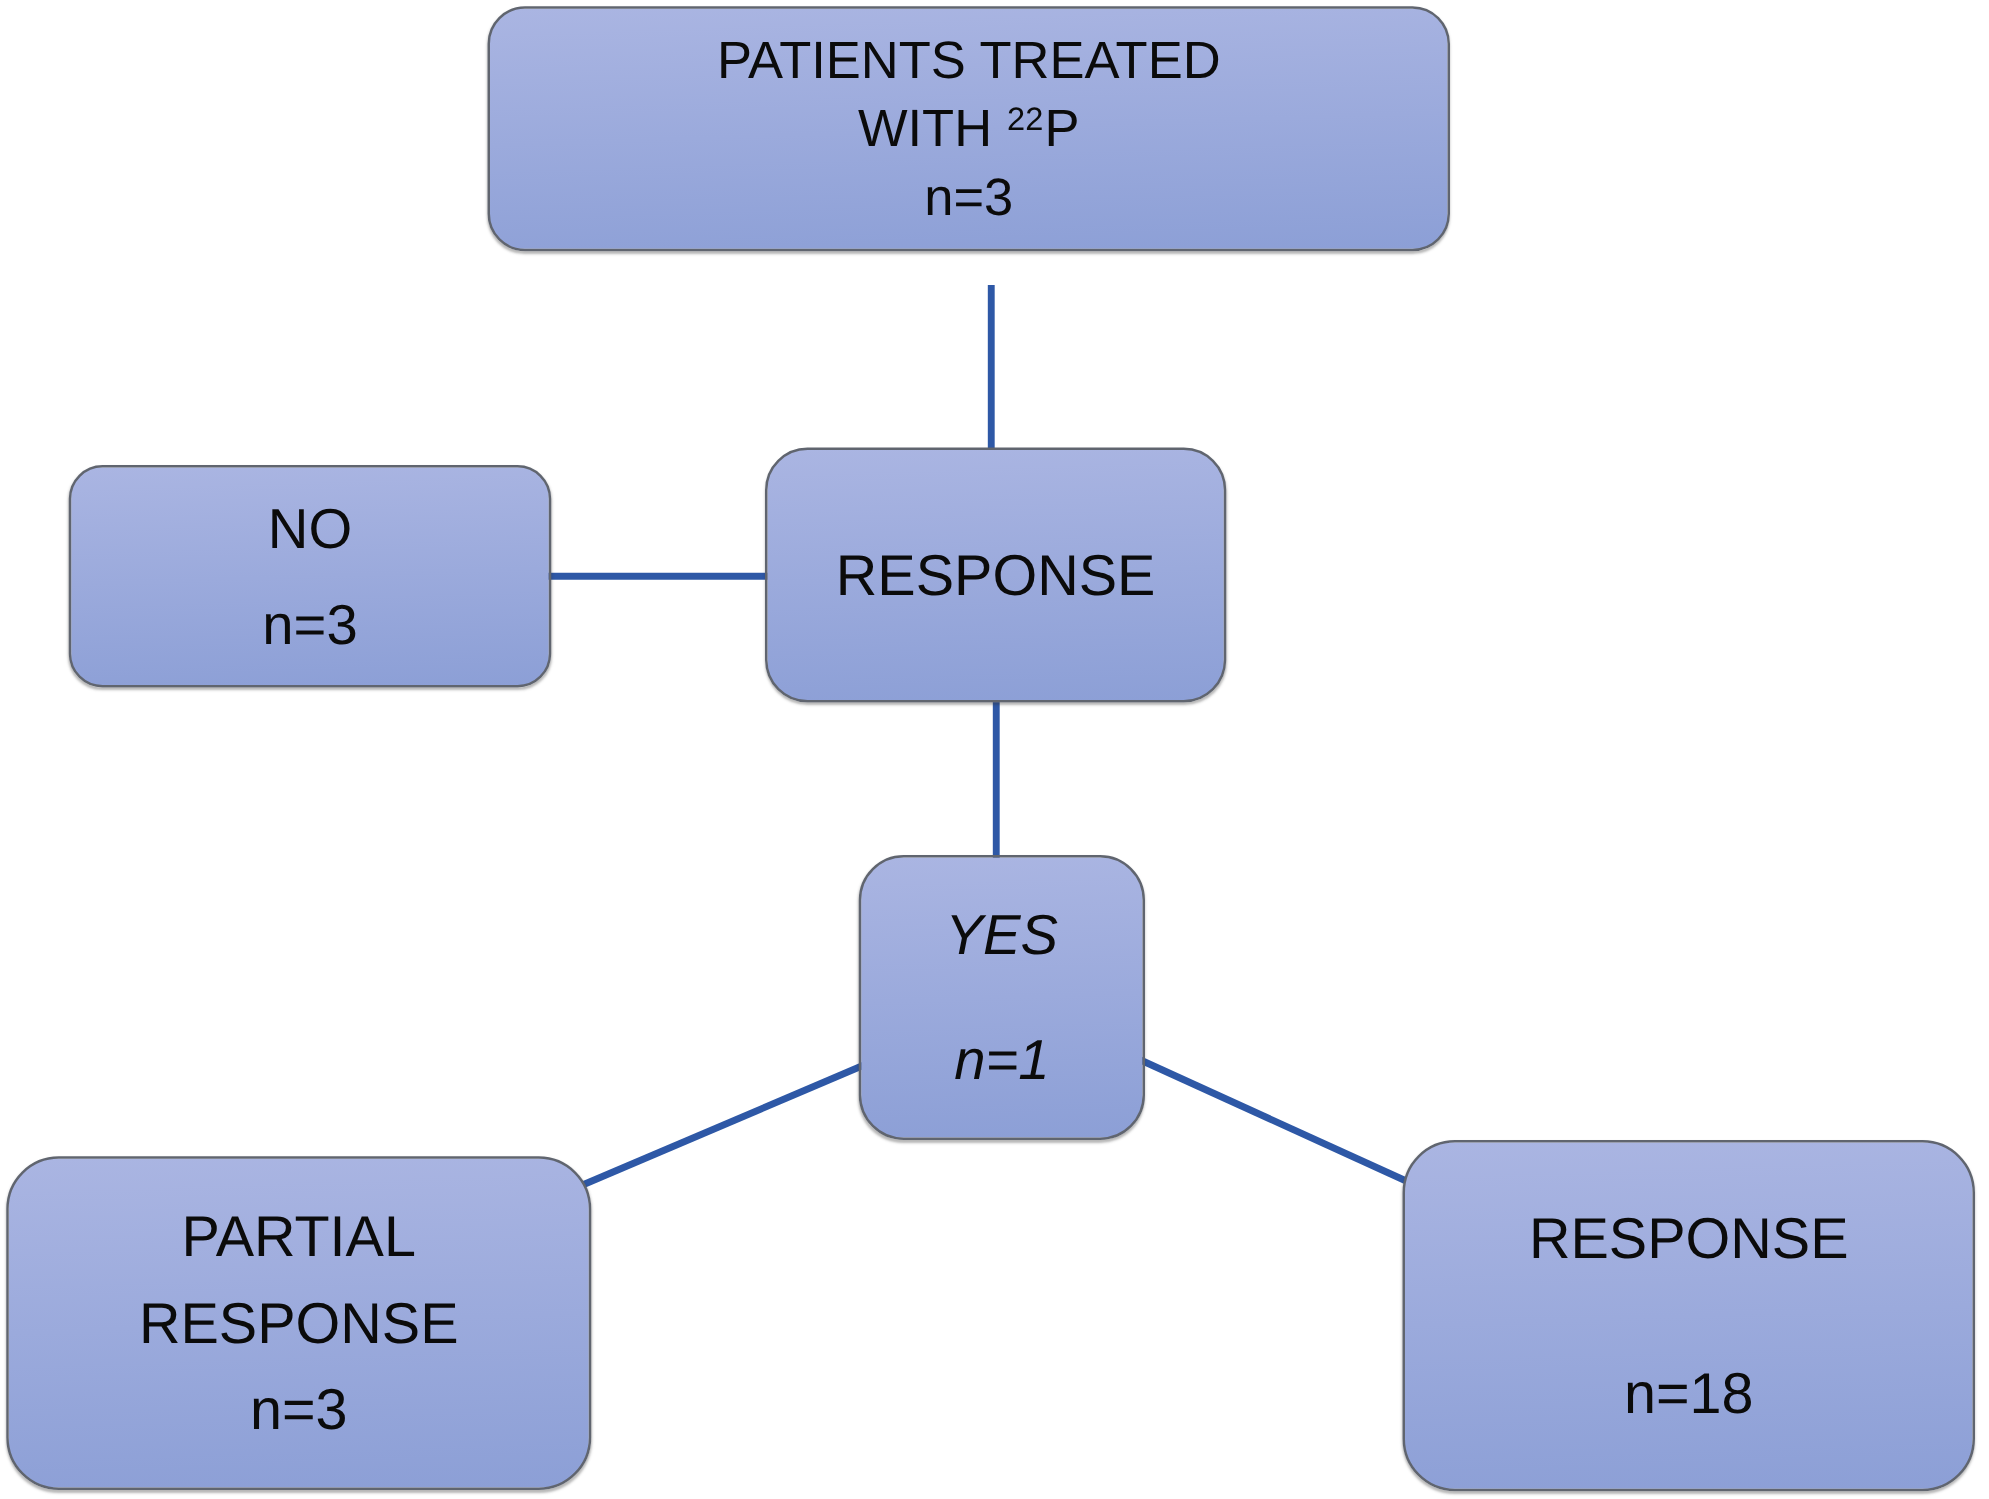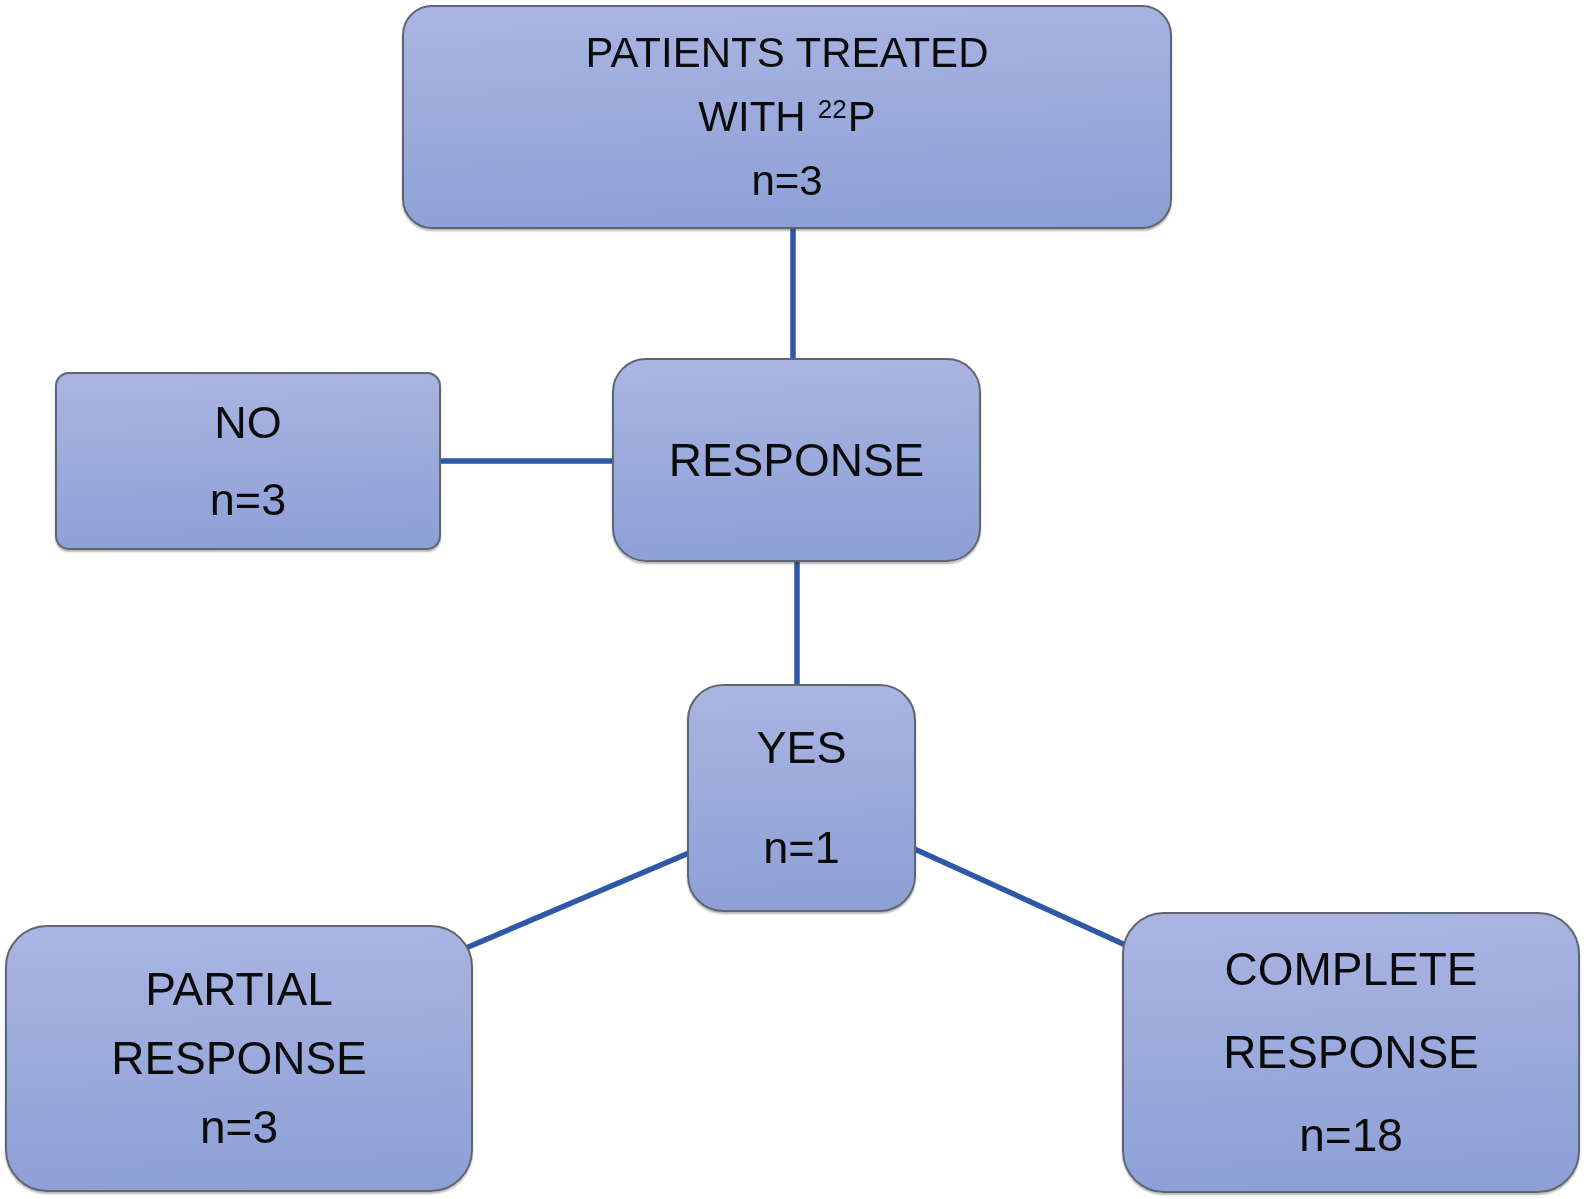--- a/index.html
+++ b/index.html
@@ -43,24 +43,24 @@
     border: 2px solid var(--nodeBorder);
     box-shadow: 0 2px 2px rgba(50,50,50,0.35);
     color: var(--text);
     text-align: center;
   }
   .node .line {
     white-space: nowrap;
     line-height: 1.1;
   }
 
-  .node-patients  { left: 390px;  top: 5px;    width: 770px; height: 224px; border-radius: 30px; font-size: 42px; padding: 14px 0; margin-left: 12px; }
-  .node-no        { left: 55px;   top: 372px;  width: 386px; height: 178px; border-radius: 14px; font-size: 45px; padding: 10px 0; align-items: center; }
+  .node-patients  { left: 390px;  top: 5px;    width: 770px; height: 196px; border-radius: 30px; font-size: 42px; padding: 14px 0; }
+  .node-no        { left: 55px;   top: 372px;  width: 386px; height: 178px; border-radius: 27px; font-size: 45px; padding: 10px 0; align-items: center; }
   .node-response  { left: 612px;  top: 358px;  width: 369px; height: 204px; border-radius: 34px; font-size: 46px; }
-  .node-yes       { left: 687px;  top: 684px;  width: 229px; height: 228px; border-radius: 36px; font-size: 45px; padding: 12px 0; }
+  .node-yes       { left: 687px;  top: 684px;  width: 229px; height: 228px; border-radius: 36px; font-size: 45px; padding: 12px 0; font-style: italic; }
   .node-partial   { left: 5px;    top: 925px;  width: 468px; height: 267px; border-radius: 42px; font-size: 46px; padding: 28px 0; }
   .node-complete  { left: 1122px; top: 912px;  width: 458px; height: 281px; border-radius: 42px; font-size: 46px; padding: 14px 0; }
 
   .sup {
     font-size: 0.62em;
     vertical-align: 0.5em;
     margin-left: 12px;
     margin-right: 1px;
   }
 </style>
@@ -97,18 +97,17 @@
     <div class="line">n=1</div>
   </div>
 
   <div class="node node-partial">
     <div class="line">PARTIAL</div>
     <div class="line">RESPONSE</div>
     <div class="line">n=3</div>
   </div>
 
   <div class="node node-complete">
-    <div class="line">COMPLETE</div>
     <div class="line">RESPONSE</div>
     <div class="line">n=18</div>
   </div>
 
 </div>
 
 </body></html>

